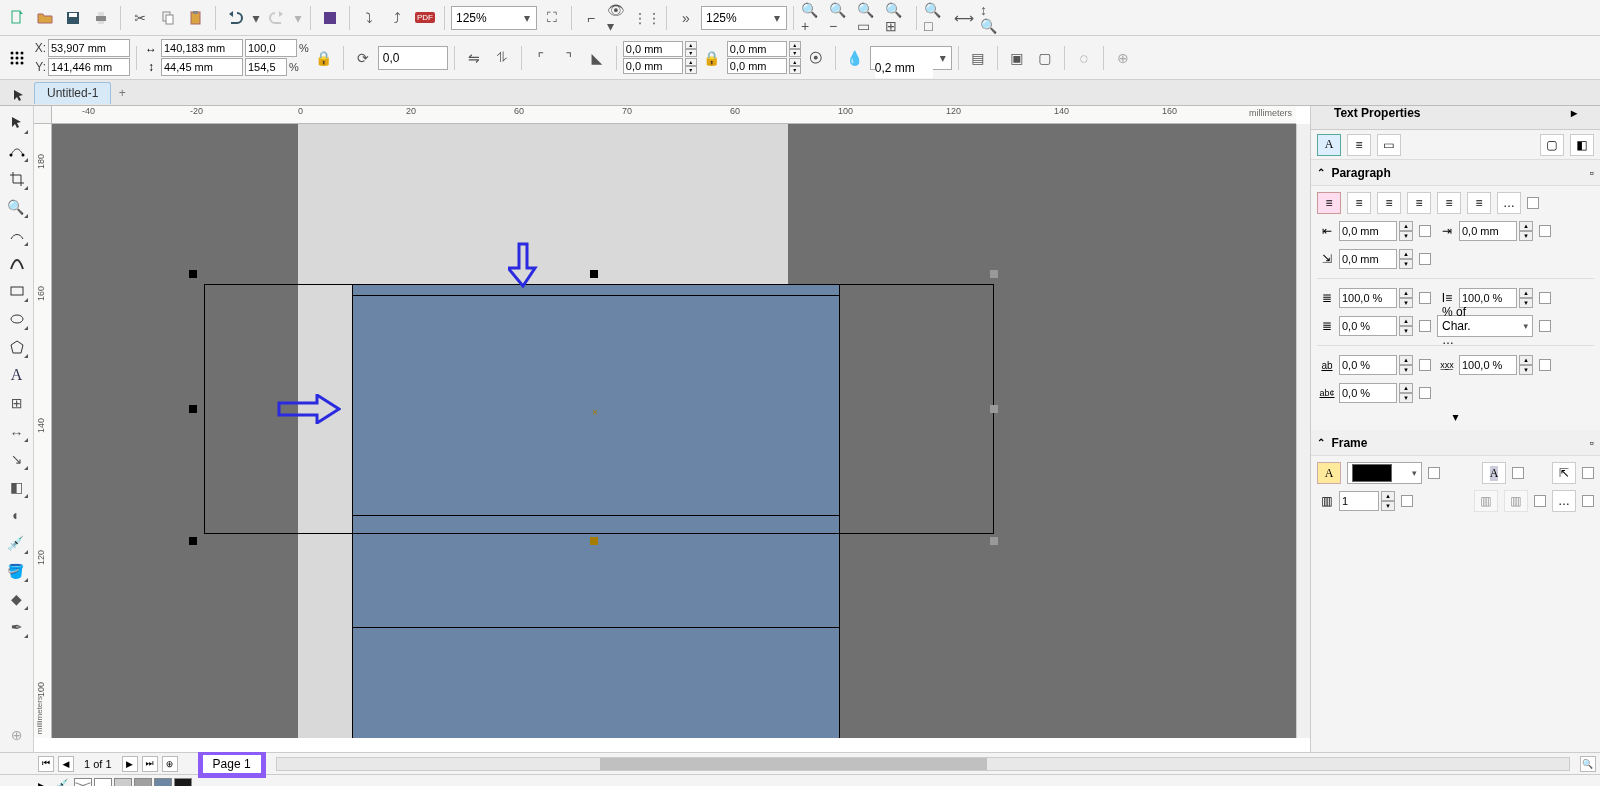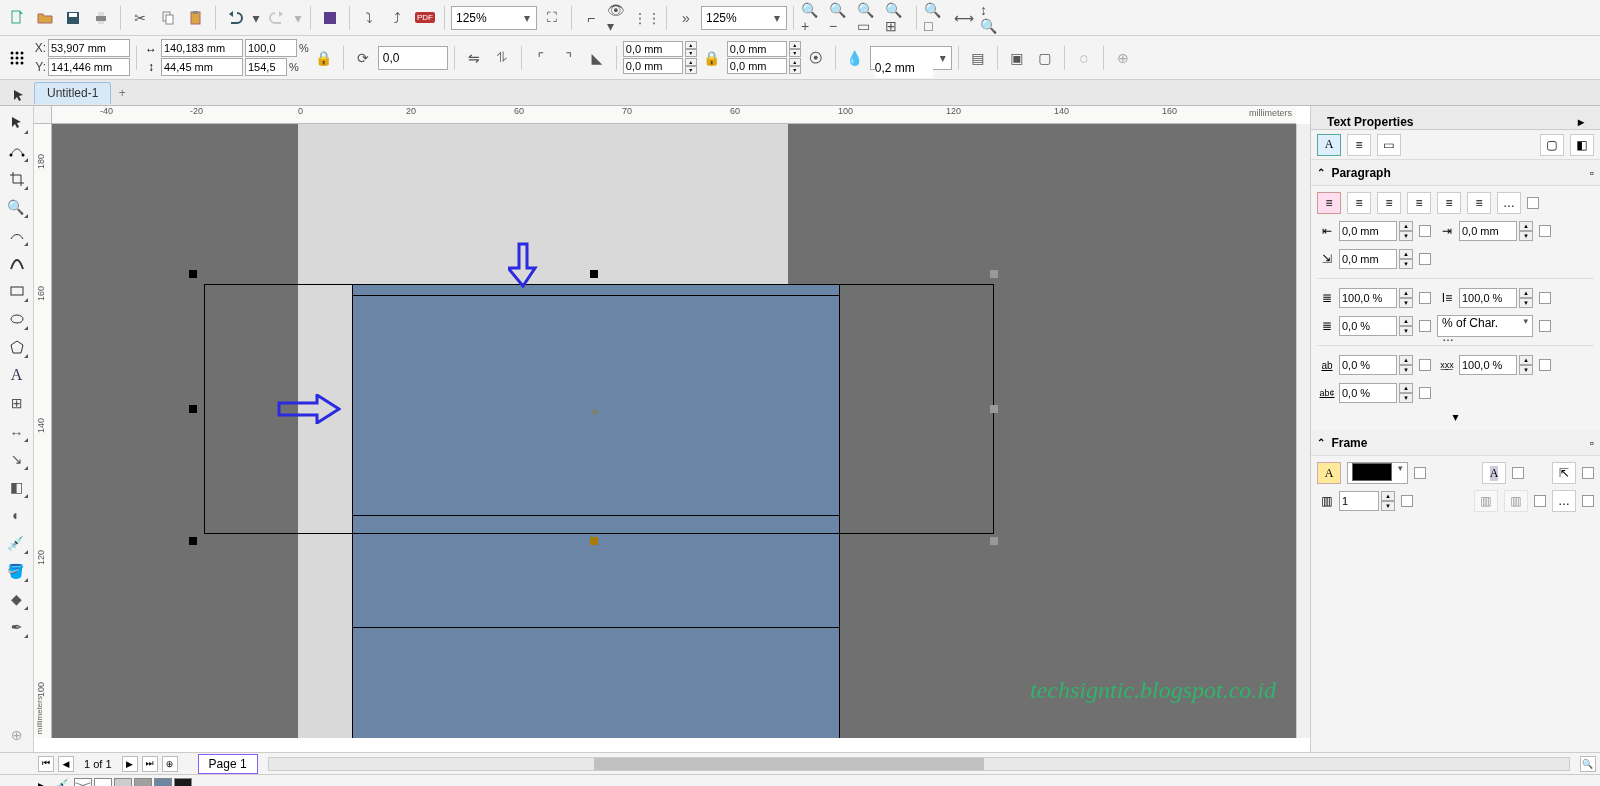--- a/index.html
+++ b/index.html
@@ -60,46 +60,46 @@
 .arrow-down{position:absolute;left:456px;top:118px;}
 .arrow-right{position:absolute;left:225px;top:270px;}
 .watermark{position:absolute;right:20px;bottom:40px;color:#2fb56a;font-size:24px;font-family:Georgia,serif;font-style:italic;}
 
 .vscroll{position:absolute;right:0;top:18px;bottom:14px;width:14px;background:#f0f0f0;border-left:1px solid #ccc;}
 
 
 .page-nav { height:22px; display:flex; align-items:center; background:#f4f4f4; border-top:1px solid #ccc; padding:0 4px; gap:4px;}
 .page-nav .nav-btn{width:16px;height:16px;border:1px solid #bbb;background:#fff;display:flex;align-items:center;justify-content:center;font-size:9px;cursor:pointer;}
 .page-nav .page-lbl{padding:0 6px;font-size:11px;}
-.page-nav .page-tab{padding:2px 10px;background:#fff;border:1px solid #8b5cf6;font-size:11px;}
+.page-nav .page-tab{padding:2px 10px;background:#fff;border:5px solid #8b5cf6;font-size:11px;}
 .page-nav .scrollbar{flex:1;height:14px;background:#e8e8e8;border:1px solid #ccc;margin:0 6px;position:relative;}
 .page-nav .scrollbar .thumb{position:absolute;left:25%;width:30%;top:0;bottom:0;background:#c0c0c0;}
 
 .color-bar { height:20px; display:flex; align-items:center; background:#f4f4f4; border-top:1px solid #ccc; padding:0 6px; gap:2px;}
 .swatch{width:18px;height:14px;border:1px solid #888;cursor:pointer;}
 .swatch.nil{background:#fff;position:relative;}
 .swatch.nil::after{content:"";position:absolute;left:0;right:0;top:50%;border-top:1px solid #888;transform:rotate(20deg);}
 .swatch.nil::before{content:"";position:absolute;left:0;right:0;top:50%;border-top:1px solid #888;transform:rotate(-20deg);}
 
 
 .right-panel { width:290px; background:#f4f4f4; border-left:1px solid #ccc; display:flex; flex-direction:column;}
-.rp-title { height:24px; display:flex; align-items:flex-end; padding:0 16px; font-weight:bold; background:#eaeaea; border-bottom:1px solid #ccc;}
+.rp-title { height:24px; display:flex; align-items:flex-start; padding:0 23px; font-weight:bold; background:#eaeaea; border-bottom:1px solid #ccc;}
 .rp-icon-row{height:30px;display:flex;align-items:center;gap:6px;padding:0 6px;border-bottom:1px solid #ddd;}
 .rp-section-hdr{height:26px;display:flex;align-items:center;gap:6px;padding:0 6px;font-weight:bold;background:#f0f0f0;border-bottom:1px solid #ddd;}
 .rp-section-hdr .chev{font-size:10px;}
 .rp-body{padding:6px;display:flex;flex-direction:column;gap:6px;}
 .rp-row{display:flex;align-items:center;gap:6px;flex-wrap:wrap;}
 .rp-align-btn{width:24px;height:22px;border:1px solid #ccc;background:#fff;display:flex;align-items:center;justify-content:center;cursor:pointer;}
 .rp-field{display:flex;align-items:center;gap:2px;}
 .rp-field .ico-box{width:20px;height:22px;display:flex;align-items:center;justify-content:center;}
 .rp-field input{width:58px;height:20px;border:1px solid #a9a9a9;padding:0 2px;font-size:11px;}
 .rp-field .spin{display:flex;flex-direction:column;width:14px;}
 .rp-field .spin span{height:10px;border:1px solid #a9a9a9;font-size:7px;text-align:center;line-height:8px;background:#f0f0f0;cursor:pointer;}
 .rp-chk{width:12px;height:12px;border:1px solid #999;background:#fff;}
-.rp-combo{height:22px;border:1px solid #a9a9a9;background:#fff;display:flex;padding:0 4px;gap:6px;}
+.rp-combo{height:22px;border:1px solid #a9a9a9;background:#fff;display:flex;align-items:center;padding:0 4px;gap:20px;}
 .rp-combo .chev{font-size:9px;color:#555;}
 .rp-color-badge{width:40px;height:18px;background:#000;border:1px solid #666;}
 .ellipsis-btn{width:24px;height:22px;border:1px solid #ccc;background:#fff;display:flex;align-items:center;justify-content:center;}
 hr.rp-div{border:none;border-top:1px solid #ddd;margin:2px 0;}
 
 </style>
 </head>
 <body>
 
 <div class="toolbar-row">
@@ -381,21 +381,21 @@
     <div class="tbtn">◆<div class="fly"></div></div>
     <div class="tbtn">✒<div class="fly"></div></div>
     <div style="flex:1"></div>
     <div class="tbtn" style="color:#aaa">⊕</div>
   </div>
 
   <div class="canvas-wrap">
     <div class="ruler-corner"></div>
     <div class="ruler-h">
       <span class="unit-lbl">millimeters</span>
-    <span class="tick" style="left: 48px;">-40</span>
+    <span class="tick" style="left: 30px;">-40</span>
         <span class="tick" style="left: 138px;">-20</span>
         <span class="tick" style="left: 246px;">0</span>
         <span class="tick" style="left: 354px;">20</span>
         <span class="tick" style="left: 462px;">60</span>
         <span class="tick" style="left: 570px;">70</span>
         <span class="tick" style="left: 678px;">60</span>
         <span class="tick" style="left: 786px;">100</span>
         <span class="tick" style="left: 894px;">120</span>
         <span class="tick" style="left: 1002px;">140</span>
         <span class="tick" style="left: 1110px;">160</span>
@@ -425,21 +425,20 @@
         <div class="handle bl"></div>
         <div class="handle bm" style="background:#a67c00"></div>
         <div class="handle br" style="background:#999"></div>
         <div class="center-x">×</div>
         <svg class="arrow-down" width="30" height="46">
             <path d="M11 2h8v24h8L15 44 0 26h11z" fill="none" stroke="#2a2ae0" stroke-width="3"></path>
           </svg>
         <svg class="arrow-right" width="64" height="30">
             <path d="M2 9h38V1l22 14-22 14v-8H2z" fill="none" stroke="#2a2ae0" stroke-width="3"></path>
           </svg>
-        <div class="watermark">techsigntic.blogspot.co.id</div>
       </div>
     </div>
     <div class="vscroll"></div>
   </div>
 
   <div class="right-panel">
     <div class="rp-title">
         <span>Text Properties</span>
         <span style="flex:1"></span>
         <span>▸</span>

